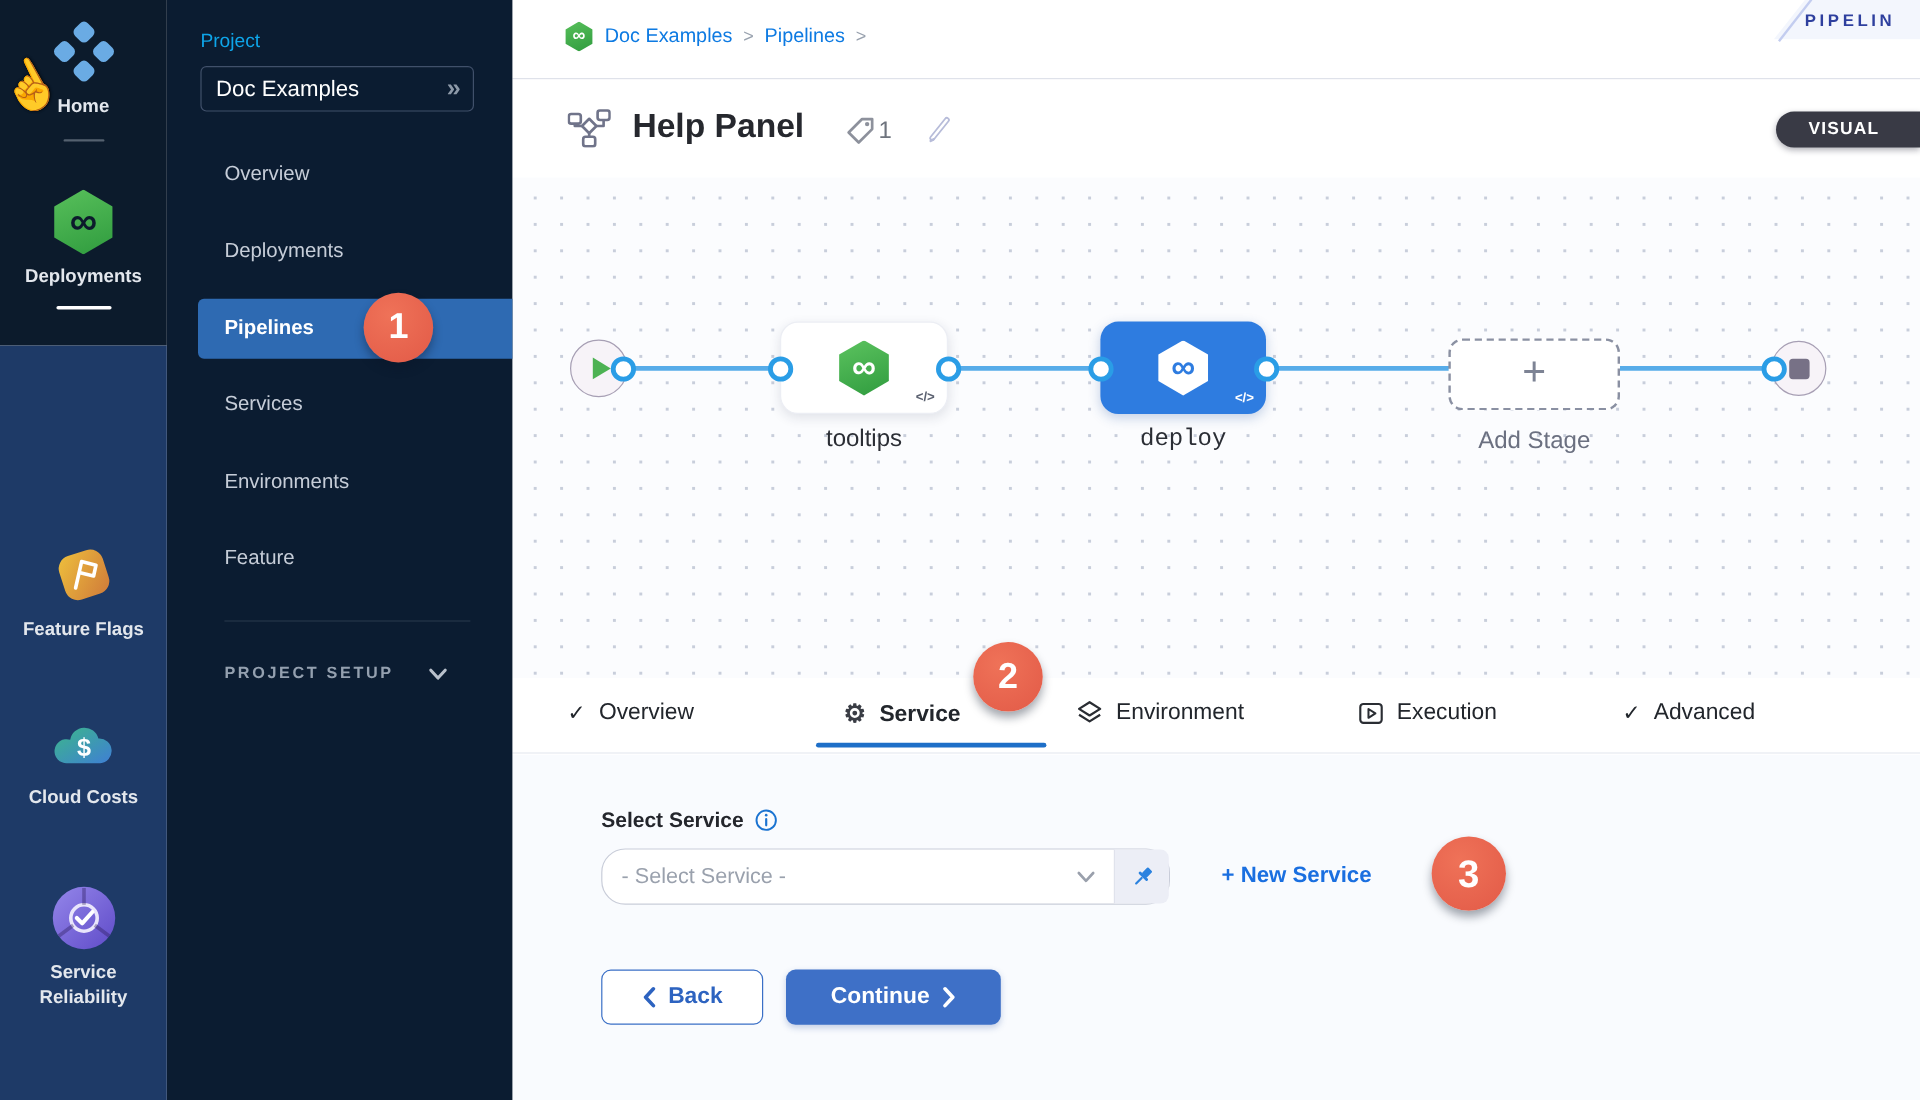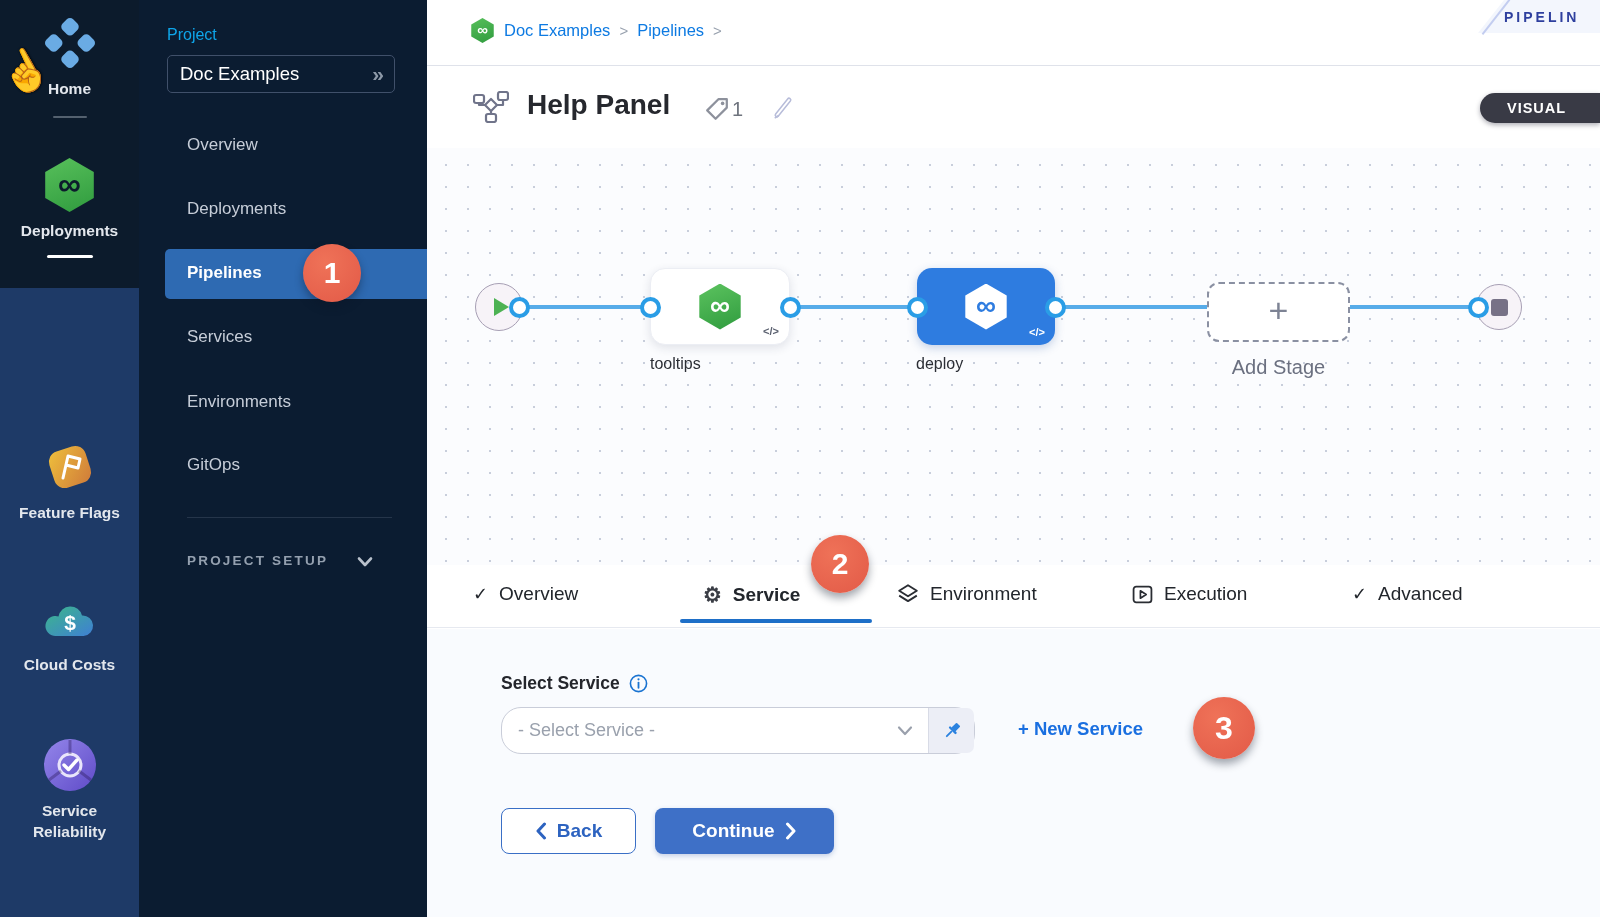--- a/index.html
+++ b/index.html
@@ -59,21 +59,21 @@
   .edge { position:absolute; top:157px; height:4px; background:#57ace9; border-radius:2px; }
   .ring { position:absolute; top:149px; width:21px; height:21px; border:4px solid #2a9de6; background:#fff; border-radius:50%; z-index:6; }
   .start-node { position:absolute; left:48px; top:135px; width:48px; height:48px; border-radius:50%; background:#f7f3f8; border:1.5px solid #a79fb4; display:flex; align-items:center; justify-content:center; cursor:pointer; z-index:5; }
   .play-tri { width:0; height:0; border-left:15px solid #4db253; border-top:9px solid transparent; border-bottom:9px solid transparent; margin-left:4px; }
   .end-node { position:absolute; left:1049px; top:136px; width:46px; height:46px; border-radius:50%; background:#f7f3f8; border:1.5px solid #a79fb4; display:flex; align-items:center; justify-content:center; z-index:5; }
   .end-square { width:17px; height:17px; background:#777186; border-radius:3px; }
   .stage-card { position:absolute; top:120px; width:140px; height:77px; border-radius:15px; display:flex; align-items:center; justify-content:center; cursor:pointer; z-index:5; }
   .stage-card.white { background:#fff; border:1px solid #eceef4; box-shadow:0 3px 10px rgba(30,40,70,.12); }
   .stage-card.blue { background:#2e7ce0; box-shadow:0 3px 10px rgba(30,80,160,.25); }
   .code-glyph { position:absolute; right:10px; bottom:7px; font-size:11px; font-weight:700; }
-  .stage-label { position:absolute; top:207px; width:140px; font-size:16px; color:#2b2e35; }
+  .stage-label { position:absolute; top:207px; width:140px; text-align:center; font-size:20px; color:#2b2e35; }
   .add-stage { position:absolute; left:780px; top:134px; width:143px; height:60px; background:#fff; border:2.5px dashed #8a90a2; border-radius:12px; display:flex; align-items:center; justify-content:center; cursor:pointer; z-index:5; }
   .add-plus { font-size:34px; font-weight:300; color:#7d8394; line-height:1; transform:translateY(-2px); }
   .add-label { position:absolute; left:780px; top:208px; width:143px; text-align:center; font-size:20px; color:#6b7080; }
 
   
   .tabs { position:absolute; left:0; top:565px; width:1173px; height:63px; background:#fff; border-bottom:1px solid #e6e9f0; }
   .tab { position:absolute; top:18px; display:flex; align-items:center; gap:11px; font-size:19px; color:#22262c; cursor:pointer; }
   .tab .glyph { font-size:18px; }
   .tab-underline { position:absolute; left:253px; bottom:4px; width:192px; height:4px; background:#1e6fc8; border-radius:3px; }
 
@@ -110,21 +110,21 @@
       </div>
       <div class="mn-item" style="top:158px;">
         <div class="hexagon" style="width:54px;height:54px;background:linear-gradient(160deg,#58c05b,#2f9b3e);">
           <span class="inf" style="font-size:32px;color:#0c1b2c;">∞</span>
         </div>
         <div class="mn-label">Deployments</div>
         <div class="mn-active-bar"></div>
       </div>
     </div>
     <div class="mn-bottom">
-      <div class="mn-item" style="top:152px;">
+      <div class="mn-item" style="top:164px;">
         <svg width="54" height="54" viewBox="0 0 54 54">
           <defs>
               <linearGradient id="gF" x1="0" y1="0" x2="1" y2="1">
             <stop offset="0" stop-color="#eebf3c"></stop>
                 <stop offset="1" stop-color="#cf7a3a"></stop>
               </linearGradient>
             </defs>
           <rect x="8" y="8" width="38" height="38" rx="11" fill="url(#gF)" transform="rotate(-18 27 27)"></rect>
           <path d="M20 38 L25 16 L37 19 L35 28 L23 25" fill="none" stroke="#ffffff" stroke-width="3" stroke-linejoin="round" stroke-linecap="round"></path>
         </svg>
@@ -171,21 +171,21 @@
       <span class="pn-expand">»</span>
     </div>
     <div class="pn-item" style="top:135px;">Overview</div>
     <div class="pn-item" style="top:199px;">Deployments</div>
     <div class="pn-selected-row">
       <span class="pn-sel-label">Pipelines</span>
     </div>
     <div class="badge" style="left:164px;top:244px;width:58px;height:58px;font-size:30px;">1</div>
     <div class="pn-item" style="top:327px;">Services</div>
     <div class="pn-item" style="top:392px;">Environments</div>
-    <div class="pn-item" style="top:455px;">GitOps</div>
+    <div class="pn-item" style="top:455px;">Feature</div>
     <div class="pn-div"></div>
     <div class="pn-setup">PROJECT SETUP</div>
     <svg class="pn-setup-chev" width="16" height="12" viewBox="0 0 16 12">
       <polyline points="2,2.5 8,9 14,2.5" fill="none" stroke="#b9c1cc" stroke-width="2.6" stroke-linecap="round" stroke-linejoin="round"></polyline>
     </svg>
   </nav>
 
   <main class="main">
 
     <div class="topbar">
@@ -252,21 +252,21 @@
 
       <div class="ring" style="left:353px;"></div>
       <div class="ring" style="left:480px;"></div>
 
       <div class="stage-card blue" style="left:490px;width:138px;">
         <div class="hexagon" style="width:46px;height:46px;background:#ffffff;">
           <span class="inf" style="font-size:28px;color:#2e7ce0;">∞</span>
         </div>
         <span class="code-glyph" style="color:#ffffff;">&lt;/&gt;</span>
       </div>
-      <div class="stage-label" style="left:489px;">deploy</div>
+      <div class="stage-label" style="left:489px;font-family:Liberation Mono, monospace;">deploy</div>
 
       <div class="ring" style="left:618px;"></div>
 
       <div class="add-stage">
         <span class="add-plus">+</span>
       </div>
       <div class="add-label">Add Stage</div>
 
       <div class="ring" style="left:1041px;"></div>
       <div class="end-node">

